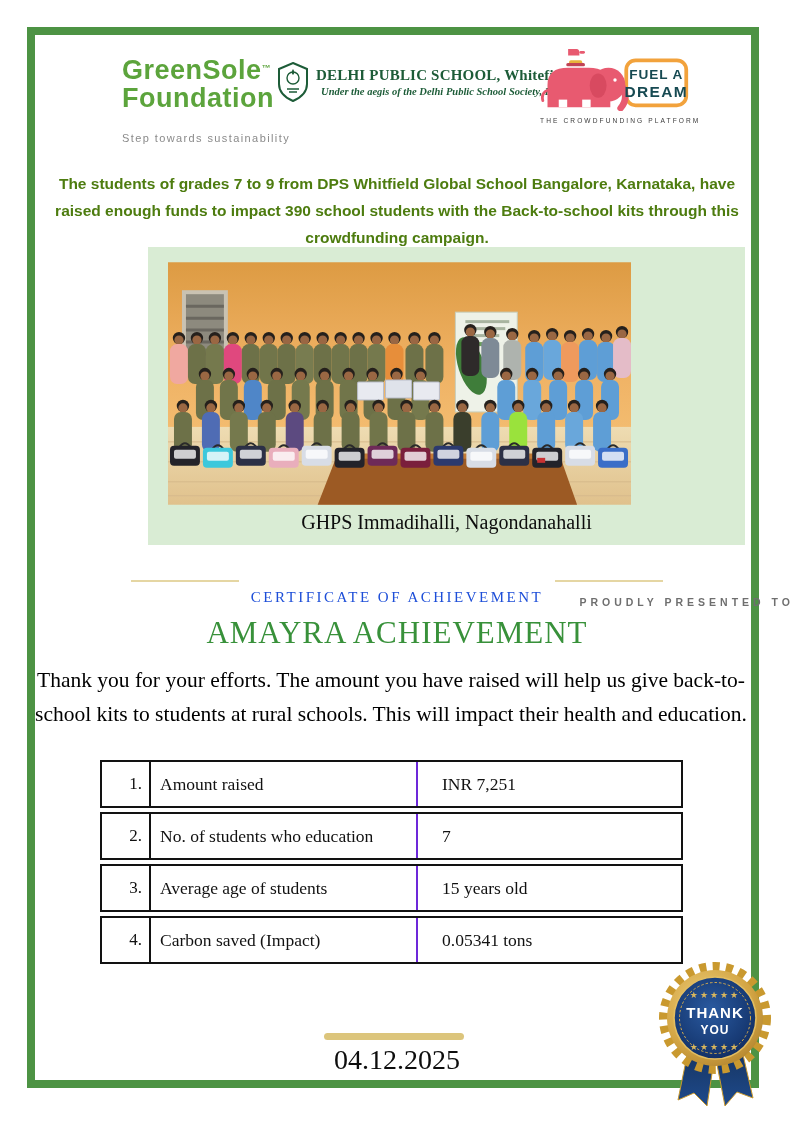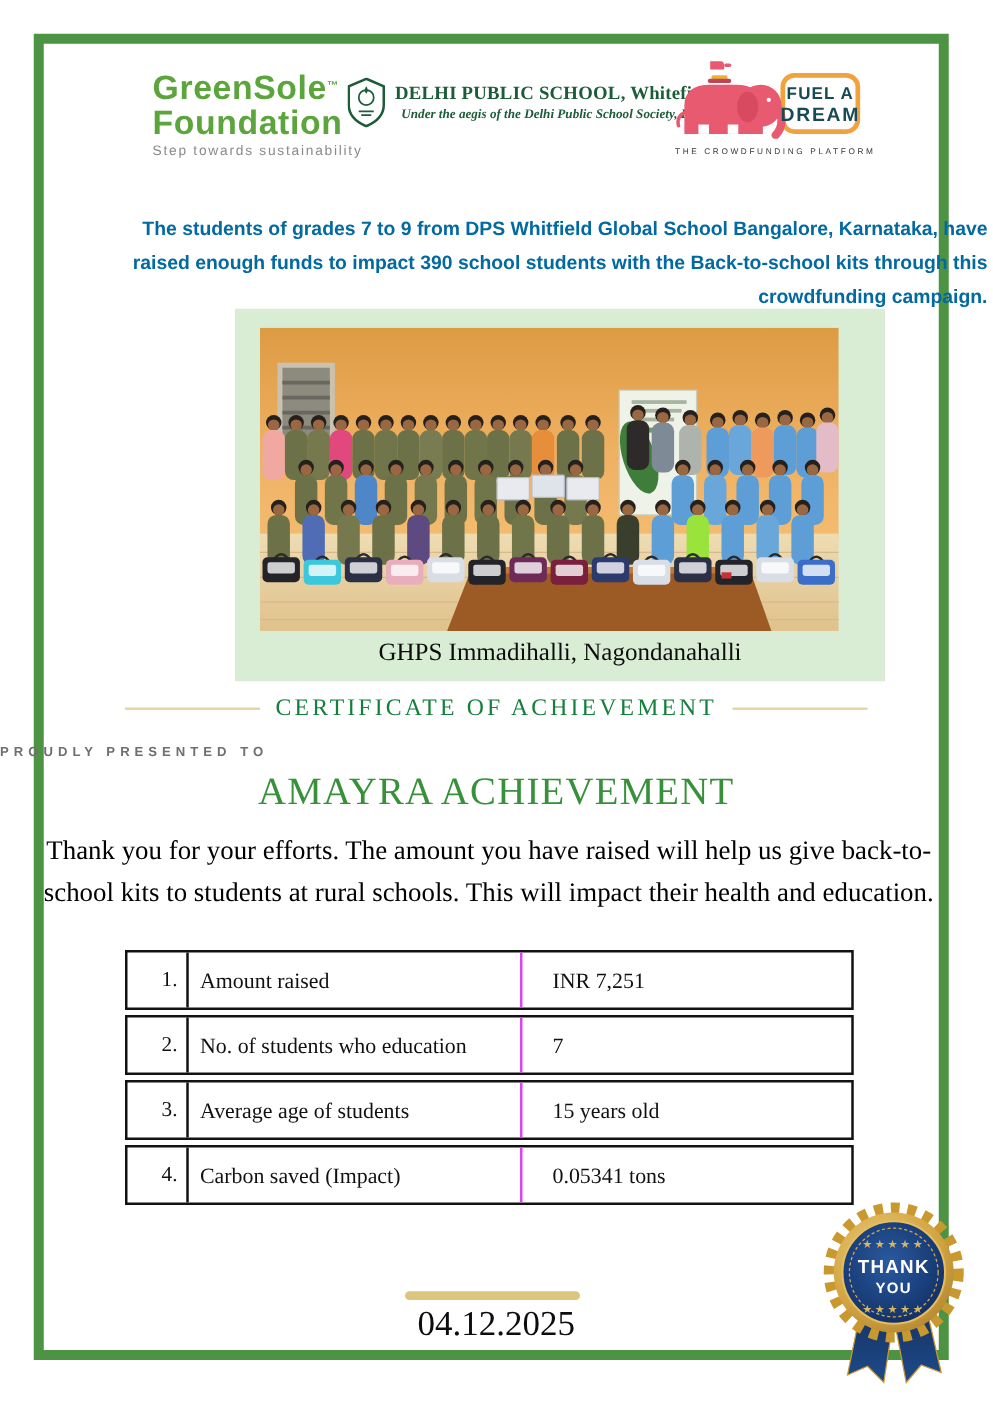--- a/index.html
+++ b/index.html
@@ -5,62 +5,62 @@
   html,body{margin:0;padding:0;}
   body{width:794px;height:1123px;position:relative;background:#fff;overflow:hidden;
        font-family:"Liberation Serif",serif;color:#111;}
   .frame{position:absolute;left:27px;top:27px;width:732px;height:1061px;
          border:8px solid #4d9344;box-sizing:border-box;z-index:1;}
 
   
   .gs-logo{position:absolute;left:122px;top:56px;z-index:2;font-family:"Liberation Sans",sans-serif;}
   .gs-line{font-size:27px;font-weight:bold;color:#5ca43c;line-height:28px;letter-spacing:.5px;}
   .gs-tm{font-size:9px;vertical-align:top;position:relative;top:-2px;}
-  .gs-tag{font-size:11px;color:#8a8a8a;letter-spacing:1.4px;margin-top:3px;}
+  .gs-tag{font-size:11px;color:#8a8a8a;letter-spacing:1.4px;margin-top:20px;}
 
   .dps{position:absolute;left:278px;top:62px;z-index:2;display:flex;align-items:center;gap:8px;}
   .dps-text{text-align:center;}
   .dps-title{font-size:15px;font-weight:bold;color:#1d5c38;letter-spacing:.2px;}
   .dps-sub{font-size:10.5px;font-weight:bold;font-style:italic;color:#1d5c38;margin-top:2px;}
 
   .fad{position:absolute;left:540px;top:47px;z-index:2;width:150px;text-align:center;}
   .fad-tag{font-family:"Liberation Sans",sans-serif;font-size:6.6px;letter-spacing:2.1px;
            color:#3a3a3a;margin-top:2px;white-space:nowrap;}
 
   
-  .intro{position:absolute;left:48px;top:170px;width:698px;text-align:right;z-index:2;
+  .intro{position:absolute;left:48px;top:170px;width:698px;text-align:center;z-index:2;
          font-family:"Liberation Sans",sans-serif;font-weight:bold;font-size:15.5px;
-         line-height:1.75;color:#0369a1;margin-left:44px;}
-
-  
-  .panel{position:absolute;left:148px;top:247px;width:520px;height:298px;background:#d9ecd4;z-index:2;margin-left:40px;}
+         line-height:1.75;color:#4d7c0f;}
+
+  
+  .panel{position:absolute;left:148px;top:247px;width:597px;height:298px;background:#d9ecd4;z-index:2;}
   .panel svg.photo{position:absolute;left:20px;top:15px;}
   .caption{position:absolute;left:0;top:264px;width:100%;text-align:center;
            font-size:20px;color:#0d0d0d;}
 
   
   .cert-title-row{position:absolute;left:0;top:556px;width:100%;display:flex;
                   align-items:center;justify-content:center;gap:12px;z-index:2;}
   .cert-line{width:108px;height:2px;background:#e5d6a3;}
-  .cert-title{font-size:19px;letter-spacing:2.5px;color:#15803d;white-space:nowrap;}
-  .presented{position:absolute;left:0;top:596px;width:100%;text-align:left;z-index:2;
+  .cert-title{font-size:15px;letter-spacing:2.5px;color:#1d4ed8;white-space:nowrap;margin-top:33px;}
+  .presented{position:absolute;left:0;top:596px;width:100%;text-align:right;z-index:2;
              font-family:"Liberation Sans",sans-serif;font-size:10.5px;font-weight:bold;
              letter-spacing:4px;color:#6f6f6f;}
   .recipient{position:absolute;left:0;top:615px;width:100%;text-align:center;z-index:2;
              font-size:31px;letter-spacing:1px;color:#38913a;}
   .message{position:absolute;left:32px;top:664px;width:718px;text-align:center;z-index:2;
            font-size:21.5px;line-height:1.58;color:#000;}
 
   
   .table{position:absolute;left:100px;top:760px;width:583px;z-index:2;}
   .t-row{display:flex;height:44px;border:2.5px solid #121212;background:#fff;
          margin-bottom:4px;box-sizing:content-box;}
   .c-num{width:40px;border-right:2px solid #121212;display:flex;align-items:center;
          justify-content:flex-end;padding-right:7px;font-size:17px;}
-  .c-label{width:256px;border-right:2px solid #d946ef;display:flex;align-items:center;
+  .c-label{width:256px;border-right:2px solid #6d28d9;display:flex;align-items:center;
            padding-left:9px;font-size:17.5px;}
   .c-value{flex:1;display:flex;align-items:center;padding-left:24px;font-size:17.5px;}
 
   
   .date-line{position:absolute;left:324px;top:1033px;width:140px;height:7px;
              border-radius:4px;background:#dcc57c;z-index:2;}
   .date-text{position:absolute;left:0;top:1044px;width:100%;text-align:center;
              font-size:28px;color:#0d0d0d;z-index:2;}
 
   

